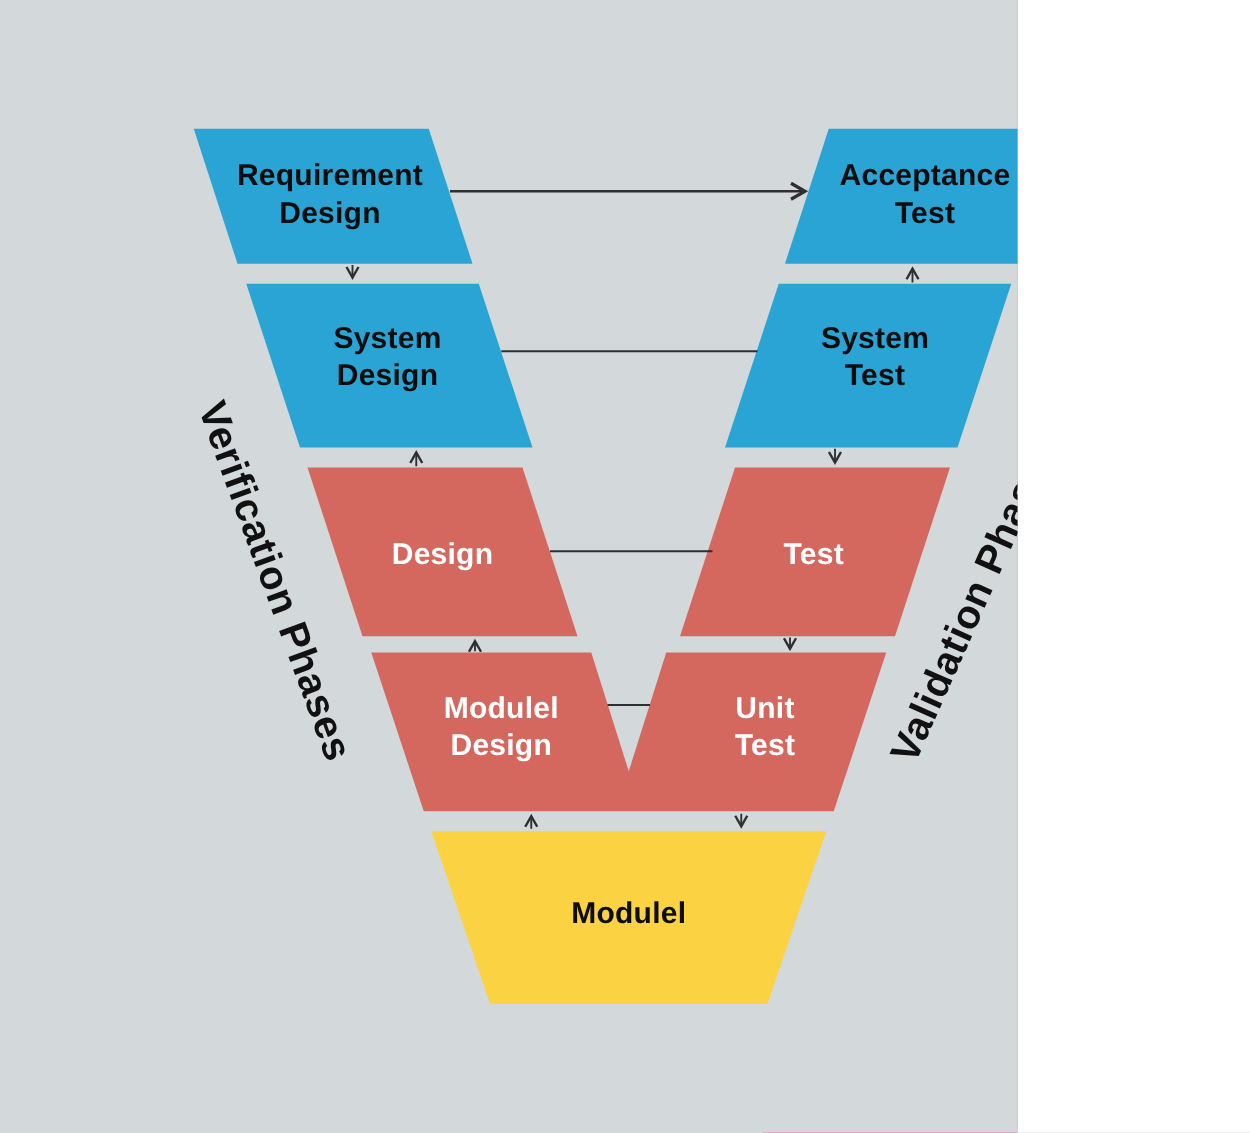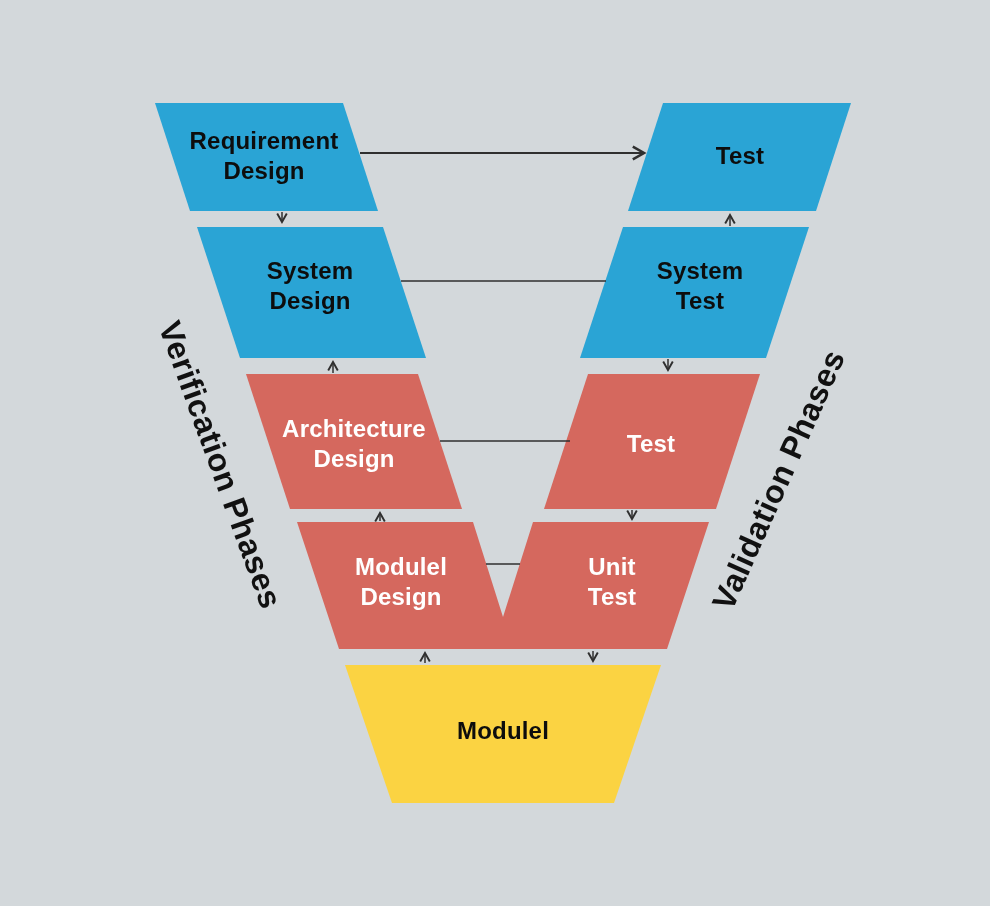--- a/index.html
+++ b/index.html
@@ -1,23 +1,22 @@
 <!DOCTYPE html>
 <html><head>
 <meta charset="utf-8">
 <style>
   html, body { margin: 0; padding: 0; }
   body { font-family: "Liberation Sans", sans-serif; }
   .stage {
     position: relative;
-    width: 944px;
+    width: 814px;
     height: 906px;
     background: #ec4899;
     overflow: hidden;
-    padding-left: 46px;
   }
   .stage svg { position: absolute; inset: 0; }
   .node-label {
     position: absolute;
     transform: translate(-50%, -50%);
     display: flex;
     flex-direction: column;
     align-items: center;
     justify-content: center;
     text-align: center;
@@ -91,30 +90,30 @@
     <span>Requirement</span>
     <span>Design</span>
   </div>
 
   <div class="node-label" style="left:310px; top:286px;">
     <span>System</span>
     <span>Design</span>
   </div>
 
   <div class="node-label light" style="left:354px; top:444px;">
-    <span>Architecture</span>
     <span>Design</span>
   </div>
 
   <div class="node-label light" style="left:401px; top:582px;">
     <span>Modulel</span>
     <span>Design</span>
   </div>
 
   <div class="node-label" style="left:740px; top:156px;">
+    <span>Acceptance</span>
     <span>Test</span>
   </div>
 
   <div class="node-label" style="left:700px; top:286px;">
     <span>System</span>
     <span>Test</span>
   </div>
 
   <div class="node-label light" style="left:651px; top:444px;">
     <span>Test</span>

